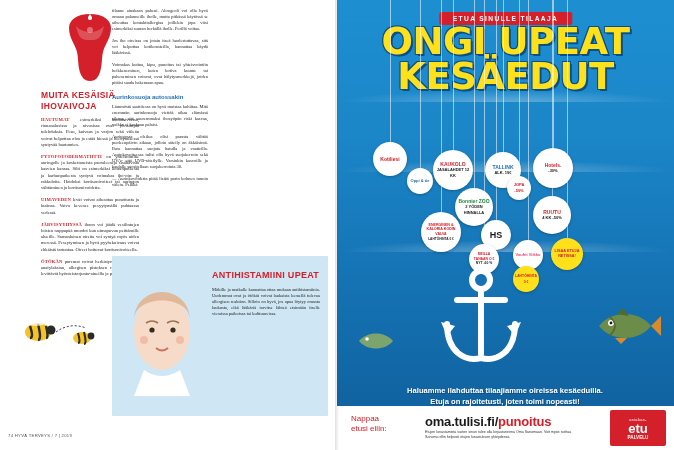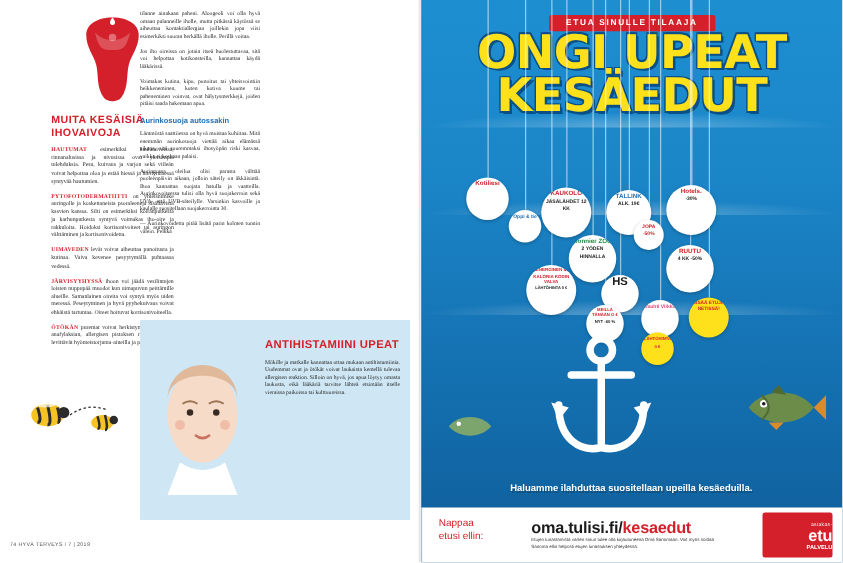--- a/index.html
+++ b/index.html
@@ -95,21 +95,21 @@
     letter-spacing:-0.5px;
     text-shadow:2px 2px 0 #0a4f86, -1px -1px 0 #0a4f86, 1px -1px 0 #0a4f86, -1px 1px 0 #0a4f86;
     font-family:"DejaVu Sans", sans-serif;
   }
   .ad-title span { display:block; }
 
   .line { position:absolute; width:1px; background:rgba(255,255,255,.55); top:0; }
   .bubble {
     position:absolute; border-radius:50%; background:#ffffff;
     box-shadow:0 1px 3px rgba(0,0,0,.25);
-    display:flex; align-items:flex-start; justify-content:center;
+    display:flex; align-items:center; justify-content:center;
     text-align:center; overflow:hidden;
   }
   .bubble .b-label {
     font-weight:bold; font-size:5px; line-height:6px; color:#d4202a; padding:2px;
   }
   .b-sub { display:block; font-size:4px; color:#1b1b1b; font-weight:bold; }
 
   .anchor { position:absolute; left:96px; top:266px; width:96px; height:104px; }
   .fish { position:absolute; }
 
@@ -130,21 +130,21 @@
     font-weight:bold; font-size:13px; color:#1b1b1b; letter-spacing:-.2px;
   }
   .url em { font-style:normal; color:#d4202a; }
   .url-sub {
     position:absolute; left:88px; top:24px; width:160px;
     font-size:3.6px; line-height:5px; color:#333;
   }
   .etu-badge {
     position:absolute; right:8px; top:4px; width:56px; height:36px;
     background:#d4202a; color:#fff; border-radius:2px;
-    display:flex; flex-direction:column; align-items:flex-end; justify-content:center;
+    display:flex; flex-direction:column; align-items:center; justify-content:center;
   }
   .etu-badge .t1 { font-size:4px; letter-spacing:.3px; }
   .etu-badge .t2 { font-size:13px; font-weight:bold; line-height:13px; }
   .etu-badge .t3 { font-size:4.6px; font-weight:bold; }
   .gutter {
     position:absolute; left:335px; top:0; width:4px; height:450px;
     background:linear-gradient(90deg, rgba(0,0,0,.12), rgba(0,0,0,0));
   }
 </style>
 </head>
@@ -330,30 +330,31 @@
       <circle cx="16" cy="15" r="3" fill="#ffffff"></circle>
       <circle cx="16" cy="15" r="1.4" fill="#1b1b1b"></circle>
       <path d="M14 8 q12 10 0 20" stroke="#4f6a33" stroke-width="1.6" fill="none"></path>
     </svg>
     <svg class="fish" style="left:20px; top:330px; width:40px; height:22px;" viewBox="0 0 40 22">
       <path d="M2 11 C10 1 28 1 36 11 C28 21 10 21 2 11 Z" fill="#8fae63" opacity=".85"></path>
       <circle cx="10" cy="9" r="1.8" fill="#ffffff"></circle>
     </svg>
 
     <div class="ad-claim">
-      <div>Haluamme ilahduttaa suositellaan upeilla kesäeduilla.</div>
+      <div>Haluamme ilahduttaa tilaajiamme oireissa kesäeduilla.</div>
+      <div>Etuja on rajoitetusti, joten toimi nopeasti!</div>
     </div>
 
     <div class="ad-footer">
       <div class="nappaa">
         <div>Nappaa</div>
         <div>etusi ellin:</div>
       </div>
       <div class="url">
-        <span>oma.tulisi.fi/</span><em>kesaedut</em>
+        <span>oma.tulisi.fi/</span><em>punoitus</em>
       </div>
       <div class="url-sub">Etujen lunastamista varten sinun tulee olla kirjautuneena Oma Sanomaan. Voit myös soittaa Sanoma ellin helposti etujen lunastuksen yhteydessä.</div>
       <div class="etu-badge">
         <div class="t1">asiakas-</div>
         <div class="t2">etu</div>
         <div class="t3">PALVELU</div>
       </div>
     </div>
   </div>
 

